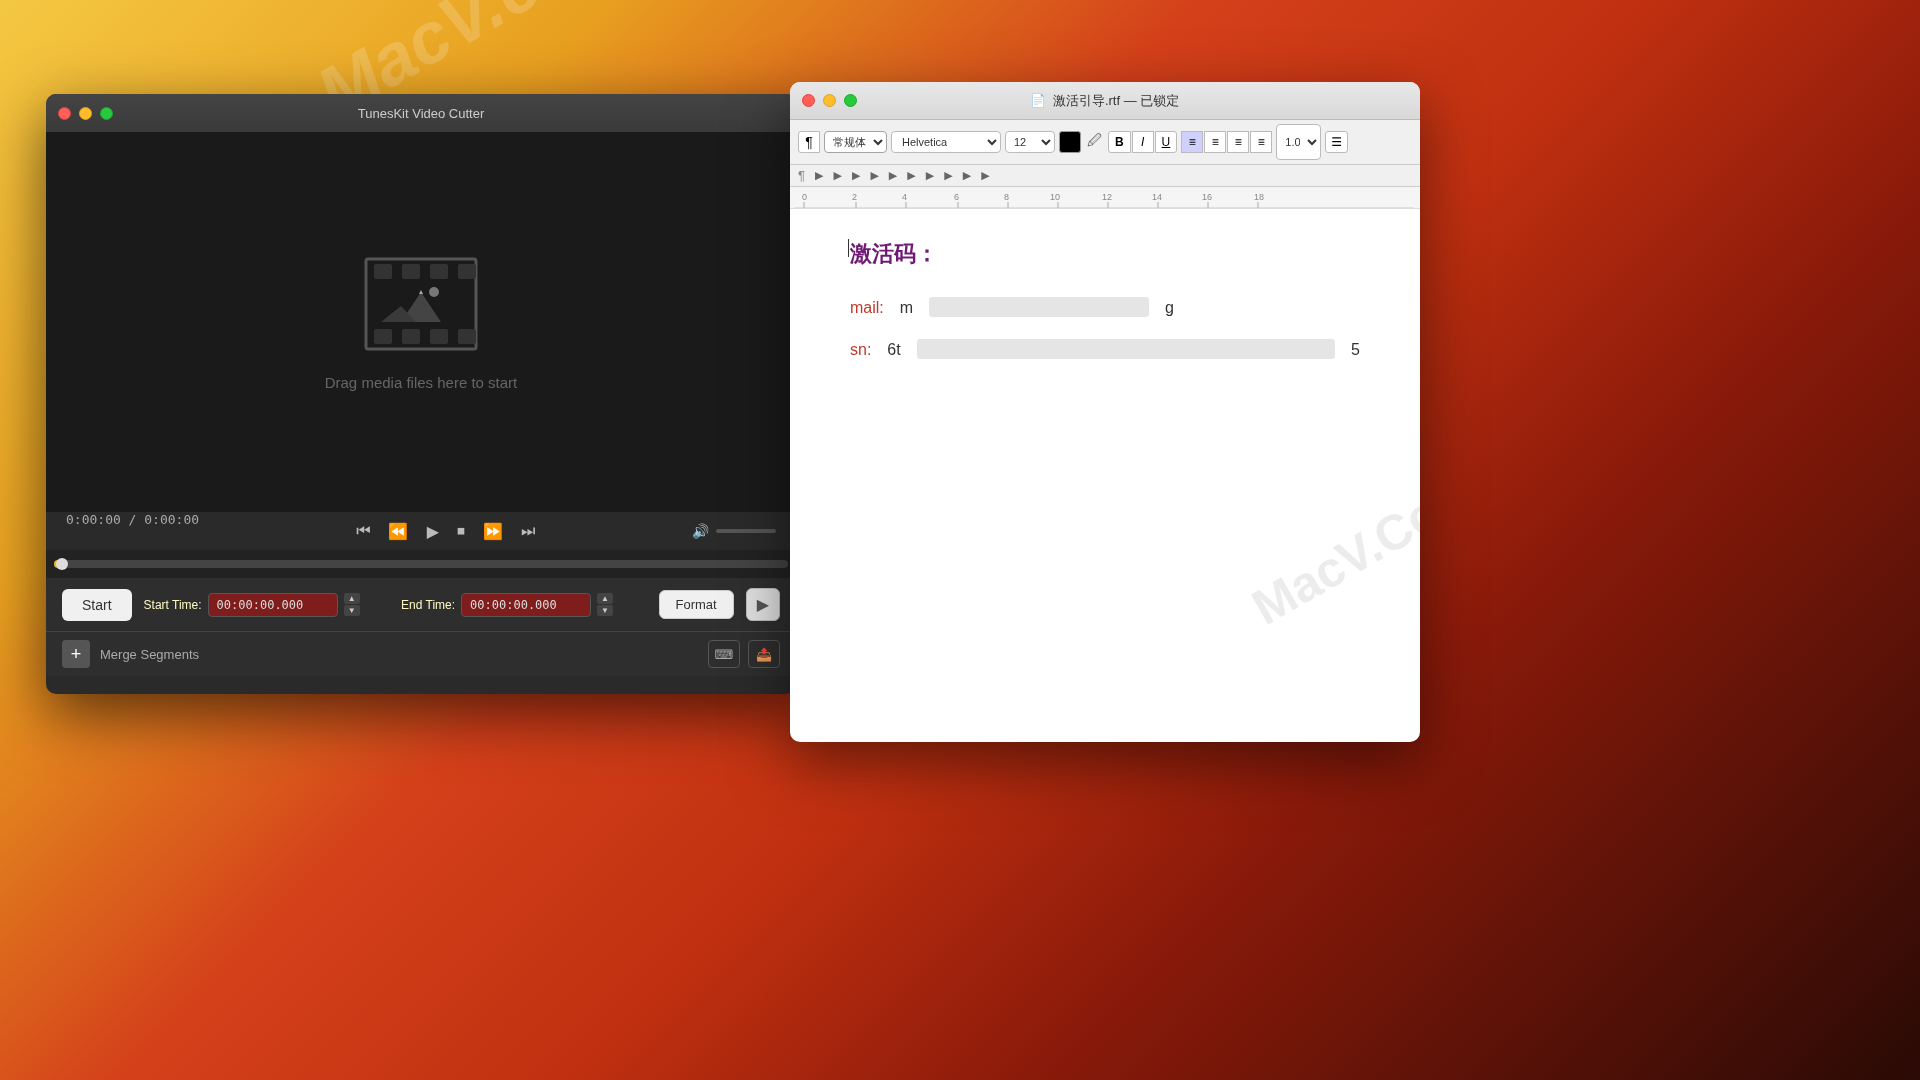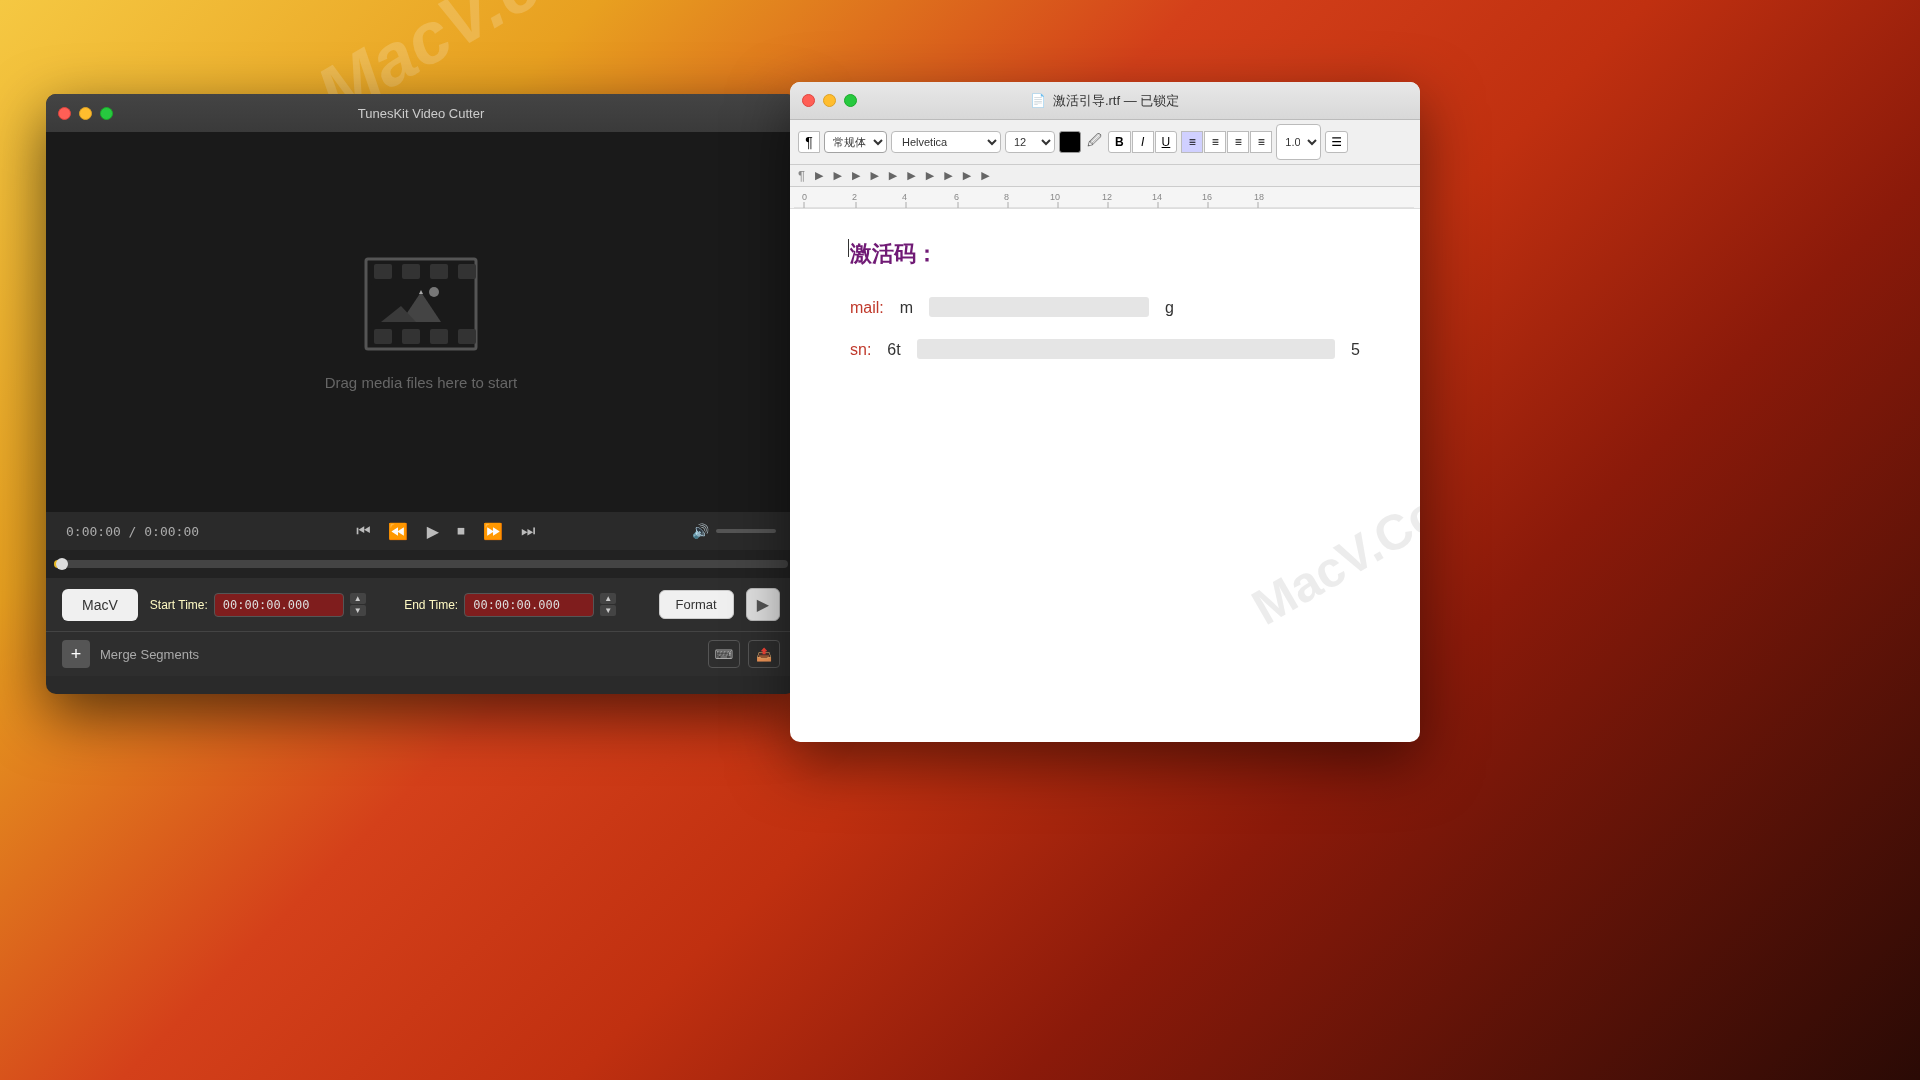--- a/index.html
+++ b/index.html
@@ -95,21 +95,20 @@
     .drag-text {
       color: #666;
       font-size: 15px;
     }
 
     
     .time-bar {
       background: #2a2a2a;
       height: 38px;
       display: flex;
-      align-items: center;
       justify-content: space-between;
       padding: 0 20px;
     }
 
     .time-display {
       color: #aaa;
       font-size: 13px;
       font-family: monospace;
     }
 
@@ -640,21 +639,21 @@
   </div>
 
   <div class="timeline-bar">
     <div class="progress-track">
       <div class="progress-filled"></div>
       <div class="progress-handle"></div>
     </div>
   </div>
 
   <div class="bottom-controls">
-    <button class="open-btn">MacV</button>
+    <button class="open-btn">Start</button>
 
     <div class="time-field-group">
       <span class="time-label">Start Time:</span>
       <input class="time-input" type="text" value="00:00:00.000" style="">
       <div class="time-stepper">
         <button class="stepper-btn">▲</button>
         <button class="stepper-btn">▼</button>
       </div>
     </div>
 

